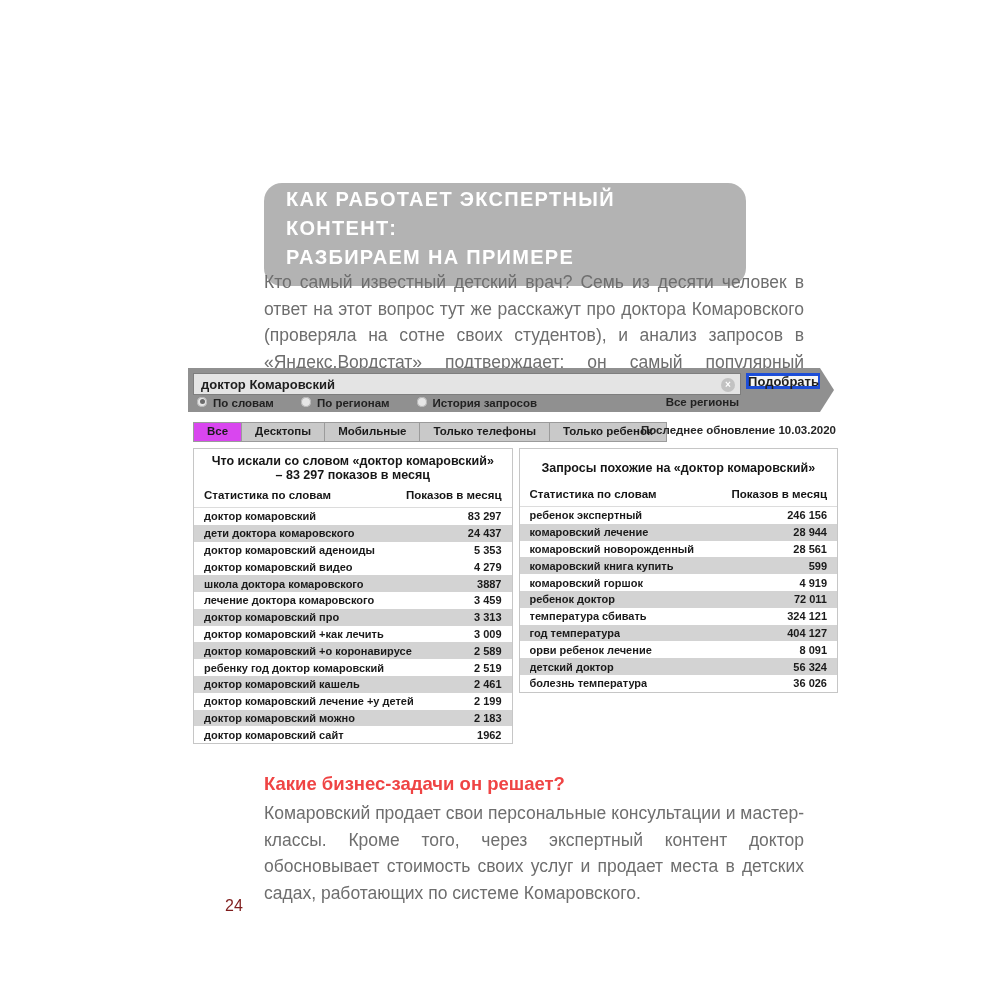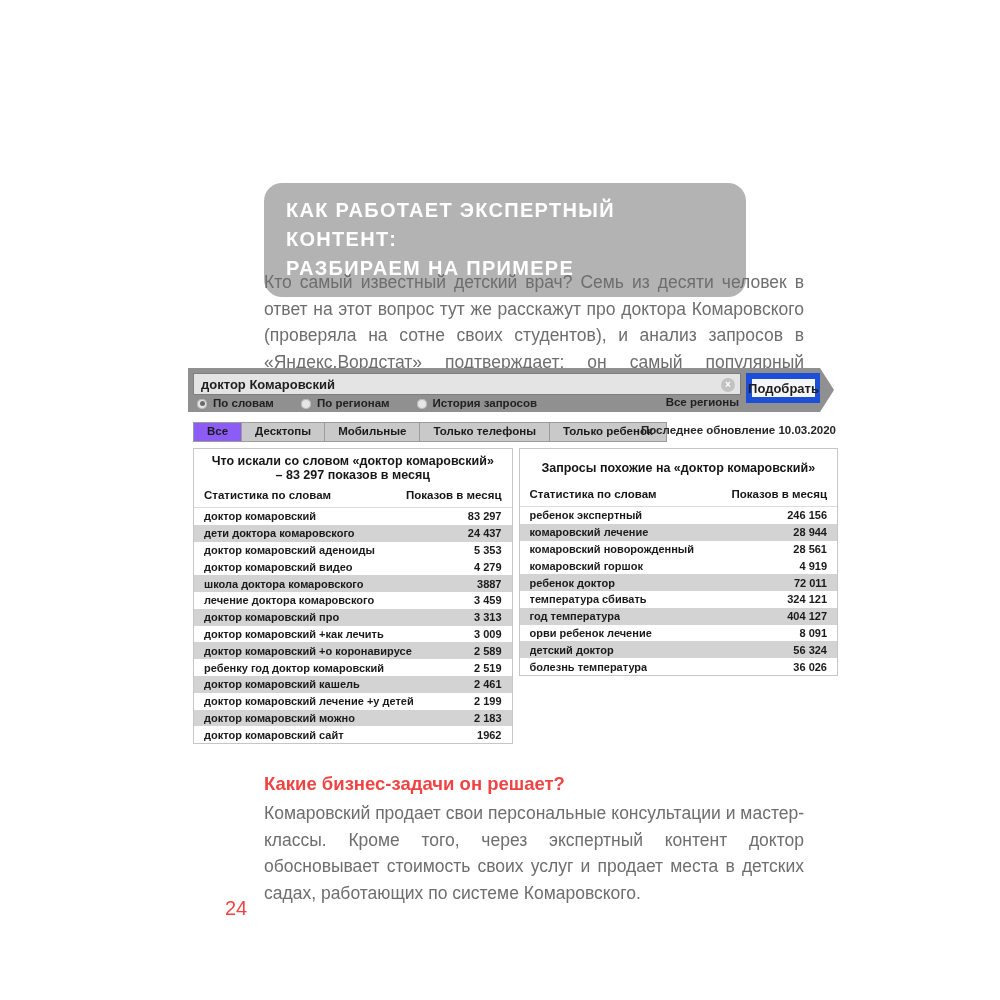--- a/index.html
+++ b/index.html
@@ -7,75 +7,75 @@
     --c-tab:#c9c9c9; --c-altrow:#d3d3d3; --c-body:#6e6e6e; --c-dark:#1b1b1b;
   }
   *{margin:0;padding:0;box-sizing:border-box;}
   html,body{background:#ffffff;}
   .page{position:relative;width:1000px;height:1000px;background:#fff;
         font-family:"Liberation Sans",sans-serif;overflow:hidden;}
 
   
   .title-box{position:absolute;left:264px;top:183px;width:482px;
              background:var(--c-titlebox);color:#fff;border-radius:18px;
-             padding:13px 22px 14px;font-size:20px;font-weight:bold;
+             padding:2px 22px 14px;font-size:20px;font-weight:bold;
              letter-spacing:1.3px;line-height:29px;white-space:pre-line;}
 
   .intro{position:absolute;left:264px;top:269px;width:540px;color:var(--c-body);
          font-size:17.5px;line-height:26.5px;text-align:justify;}
 
   
   .wordstat{position:absolute;left:188px;top:368px;width:650px;height:392px;}
   .search-bar{position:absolute;left:0;top:0;width:632px;height:44px;background:var(--c-bar);}
   .search-bar::after{content:"";position:absolute;left:632px;top:0;width:0;height:0;
                      border-top:22px solid transparent;border-bottom:22px solid transparent;
                      border-left:14px solid var(--c-bar);}
   .search-input{position:absolute;left:5px;top:5px;width:548px;height:22px;
                 background:var(--c-input);border:1px solid #7e7e7e;
                 display:flex;align-items:center;padding:0 24px 0 7px;
                 font-size:13px;font-weight:bold;color:#1e1e1e;}
   .clear-icon{position:absolute;right:5px;top:4px;width:14px;height:14px;border-radius:50%;
               background:#c2c2c2;color:#fff;font-size:10px;line-height:14px;
               text-align:center;font-weight:bold;}
-  .search-btn{position:absolute;left:558px;top:5px;width:75px;height:30px;background:#f6f6f6;
-              border:6px solid #1d4ed8;font-size:13px;font-weight:bold;color:#1e1e1e;
+  .search-btn{position:absolute;left:558px;top:5px;width:75px;height:16px;background:#f6f6f6;
+              border:3px solid #1d4ed8;font-size:13px;font-weight:bold;color:#1e1e1e;
               display:flex;align-items:center;justify-content:center;
               font-family:"Liberation Sans",sans-serif;}
   .modes{position:absolute;left:9px;top:28px;display:flex;gap:27px;align-items:center;height:13px;}
-  .mode{display:flex;gap:6px;align-items:flex-end;font-size:11.5px;font-weight:bold;color:#222;}
+  .mode{display:flex;gap:6px;align-items:flex-start;font-size:11.5px;font-weight:bold;color:#222;}
   .radio{width:10px;height:10px;border-radius:50%;background:#e6e6e6;
          box-shadow:inset 0 0 0 1px #b5b5b5;position:relative;flex:0 0 auto;}
   .radio.sel::after{content:"";position:absolute;left:2.5px;top:2.5px;width:5px;height:5px;
                     border-radius:50%;background:#6a6a6a;}
   .region{position:absolute;right:81px;top:28px;font-size:11.5px;font-weight:bold;color:#222;}
 
   .tabs-row{position:absolute;left:5px;top:54px;display:flex;}
   .tab{background:var(--c-tab);border:1px solid #9b9b9b;border-left:none;
        padding:2px 13px 3px;font-size:11.5px;font-weight:bold;color:var(--c-dark);
        line-height:13px;white-space:nowrap;}
   .tab:first-child{border-left:1px solid #9b9b9b;}
-  .tab.active{background:#8b5cf6;}
+  .tab.active{background:#d946ef;}
   .updated{position:absolute;right:2px;top:56px;font-size:11.5px;font-weight:bold;color:#262626;margin-left:20px;}
 
   .tables{position:absolute;left:5px;top:80px;width:645px;display:flex;gap:6px;align-items:flex-start;}
   .wtable{width:370px;background:#fff;border:1px solid #c6c6c6;}
   .wtitle{min-height:34px;display:flex;align-items:center;justify-content:center;text-align:center;
           font-size:12.5px;font-weight:bold;color:#161616;padding:5px 14px 2px;line-height:14px;}
   .whead{display:flex;justify-content:space-between;padding:5px 10px 6px;
          font-size:11.5px;font-weight:bold;color:#161616;border-bottom:1px solid #dcdcdc;}
   .trow{display:flex;justify-content:space-between;align-items:center;height:16.8px;
         padding:0 10px;font-size:11px;font-weight:bold;color:#1a1a1a;}
   .trow.alt{background:var(--c-altrow);gap:24px;}
   .tq{white-space:nowrap;overflow:hidden;}
   .tv{white-space:nowrap;padding-left:8px;}
 
   .h2{position:absolute;left:264px;top:773px;font-size:18.5px;font-weight:bold;color:#ef4444;}
   .para2{position:absolute;left:264px;top:800px;width:540px;color:var(--c-body);
          font-size:17.5px;line-height:26.5px;text-align:justify;}
-  .pagenum{position:absolute;left:225px;top:897px;font-size:20px;color:#ef4444;}
+  .pagenum{position:absolute;left:225px;top:897px;font-size:16px;color:#7f1d1d;}
 </style>
 </head>
 <body>
 
 <div class="page">
 
   <div class="title-box">КАК РАБОТАЕТ ЭКСПЕРТНЫЙ КОНТЕНТ:
 РАЗБИРАЕМ НА ПРИМЕРЕ</div>
 
   <p class="intro">Кто самый известный детский врач? Семь из десяти человек в ответ на этот вопрос тут же расскажут про доктора Комаровского (проверяла на сотне своих студентов), и анализ запросов в «Яндекс.Вордстат» подтверждает: он самый популярный педиатр.</p>
@@ -192,20 +192,24 @@
               <span class="tv">246 156</span>
             </div>
             <div class="trow alt">
               <span class="tq">комаровский лечение</span>
               <span class="tv">28 944</span>
             </div>
             <div class="trow">
               <span class="tq">комаровский новорожденный</span>
               <span class="tv">28 561</span>
             </div>
+            <div class="trow alt">
+              <span class="tq">комаровский книга купить</span>
+              <span class="tv">599</span>
+            </div>
             <div class="trow">
               <span class="tq">комаровский горшок</span>
               <span class="tv">4 919</span>
             </div>
             <div class="trow alt">
               <span class="tq">ребенок доктор</span>
               <span class="tv">72 011</span>
             </div>
             <div class="trow">
               <span class="tq">температура сбивать</span>

